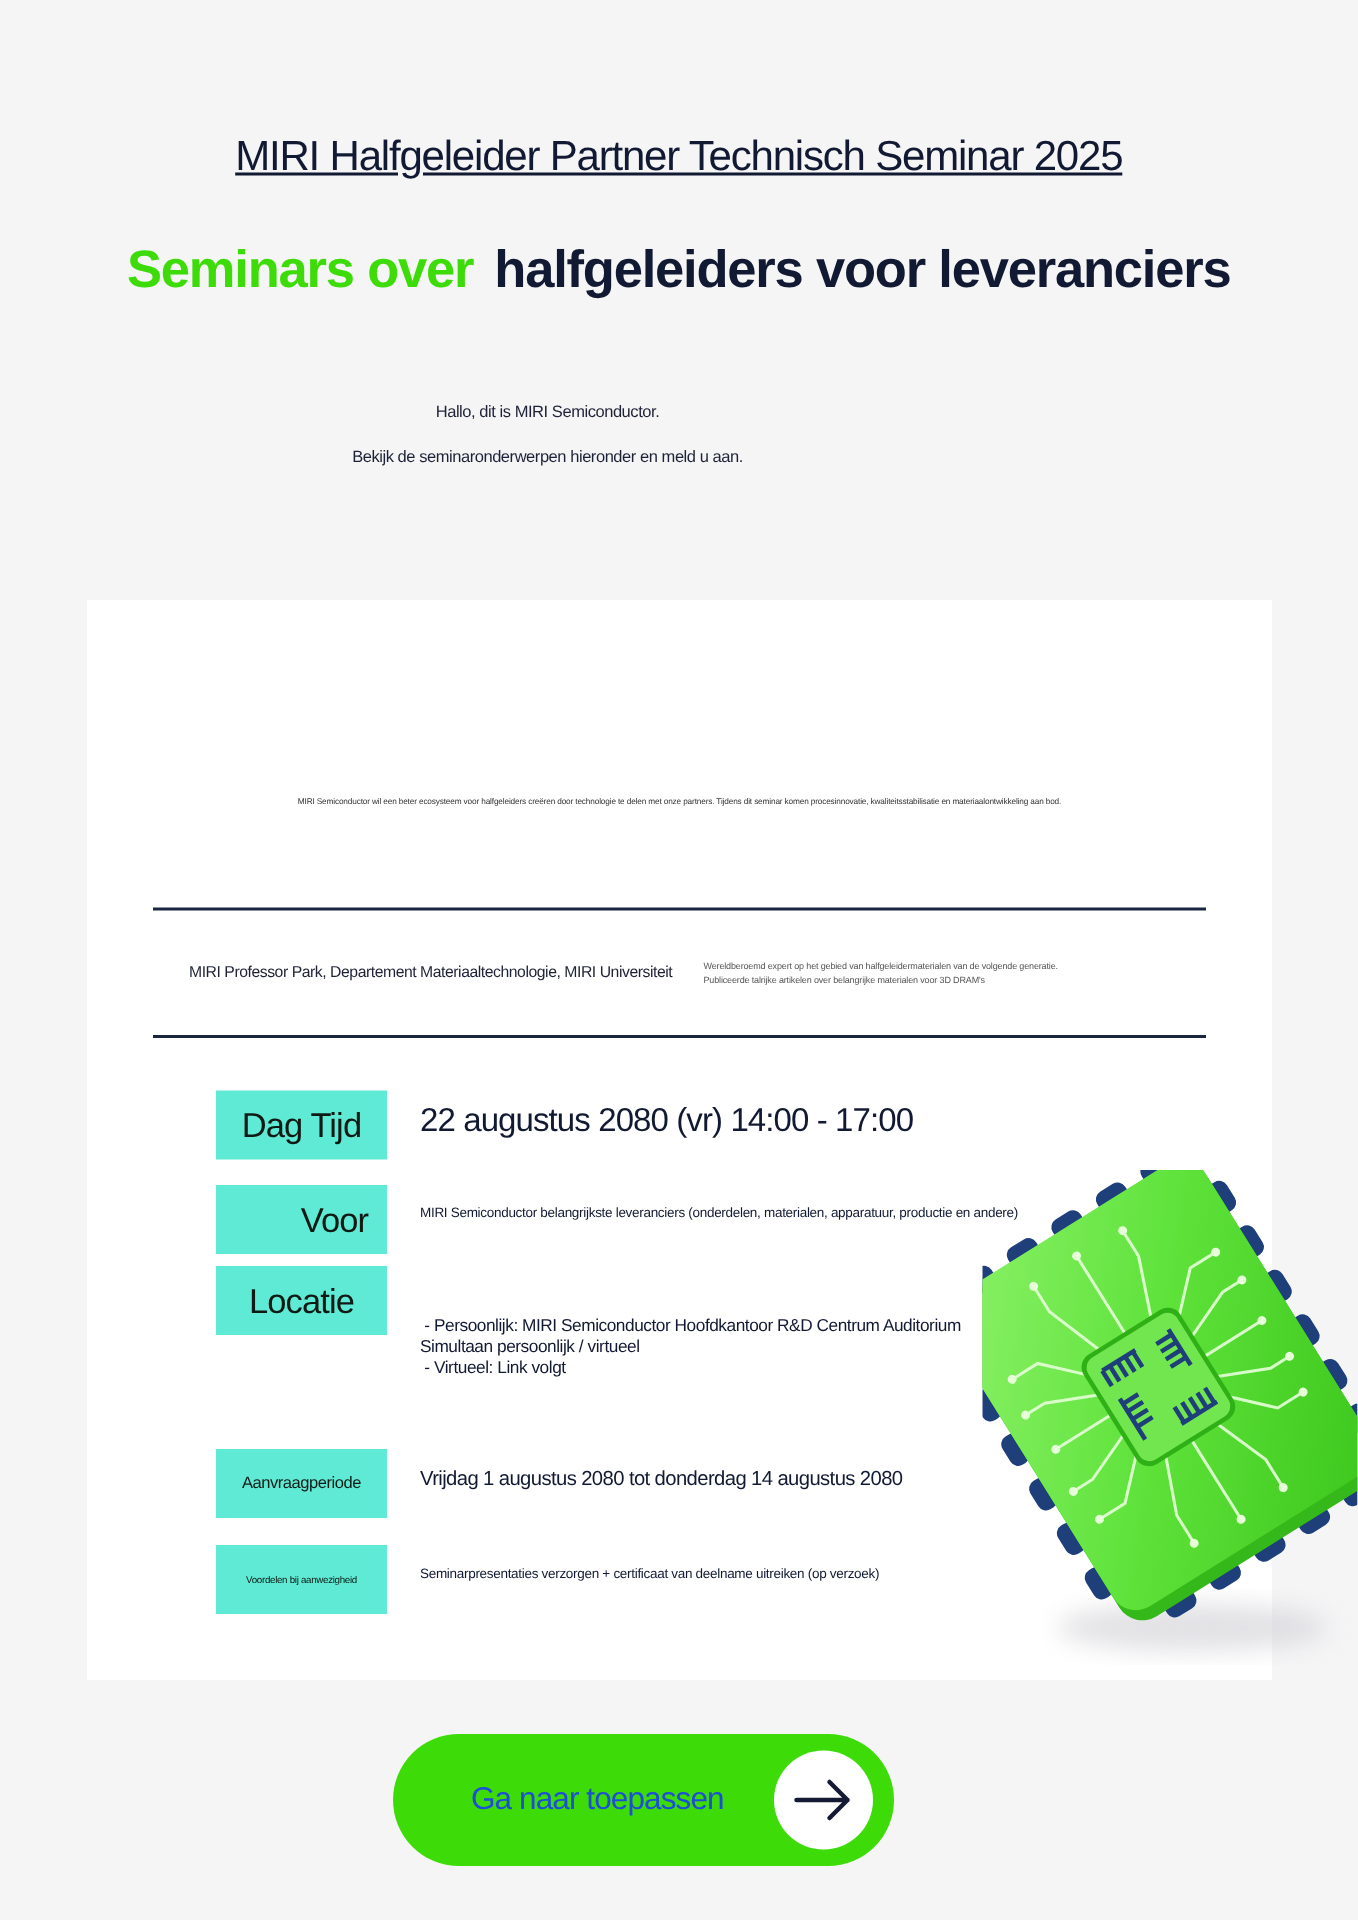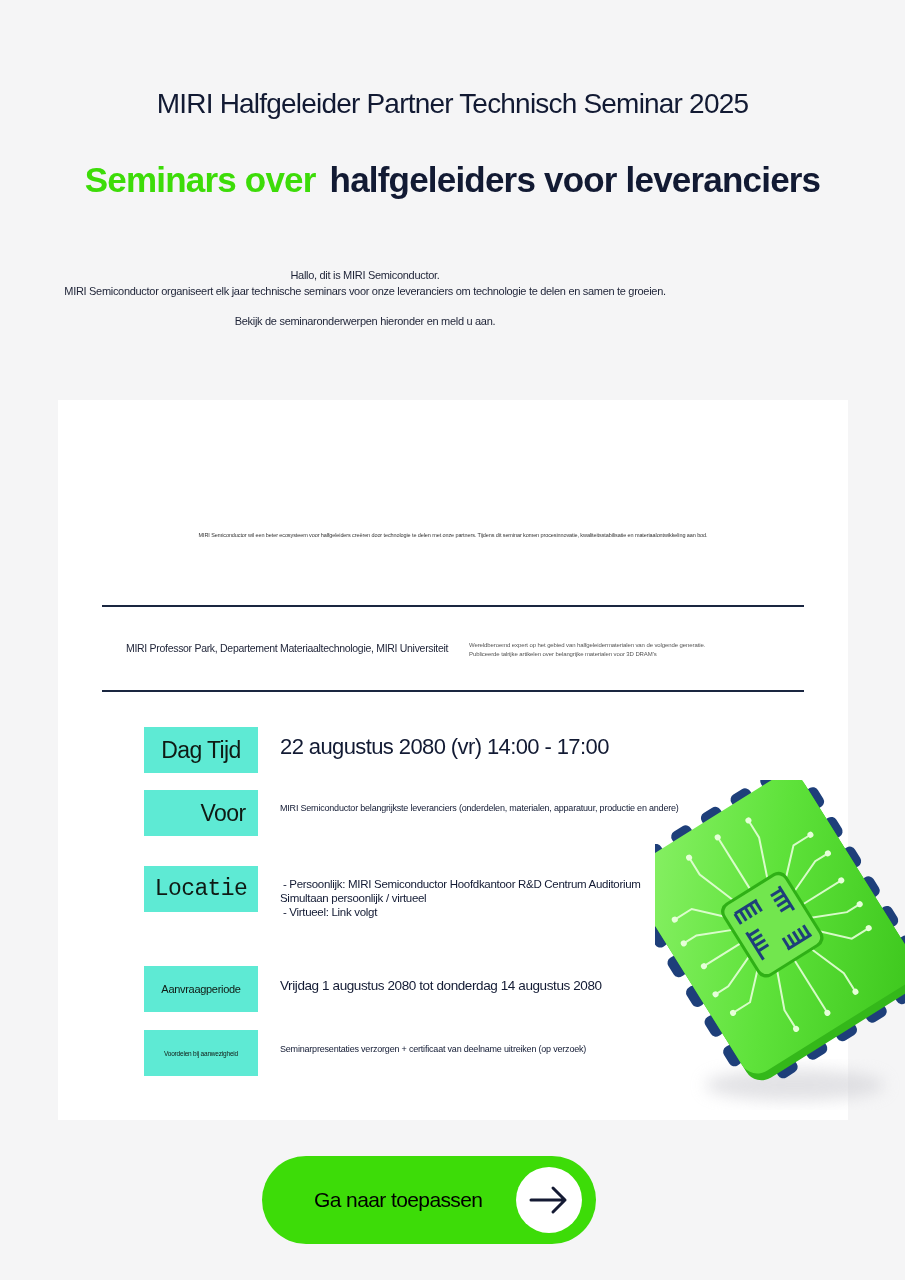--- a/index.html
+++ b/index.html
@@ -7,21 +7,21 @@
       width: 905px; height: 1280px; overflow: hidden;
       background: #f5f5f6;
       font-family: "Liberation Sans", "DejaVu Sans", sans-serif;
       color: #121a33;
     }
     .page { position: relative; width: 905px; height: 1280px; }
 
     .title-top {
       position: absolute; top: 88px; left: 0; width: 905px;
       text-align: center; font-size: 28px; letter-spacing: -0.8px;
-      color: #121a33; font-weight: normal;
+      color: #121a33; font-weight: normal; text-decoration: underline;
     }
     .headline {
       position: absolute; top: 160px; left: 0; width: 905px;
       text-align: center; font-size: 35px; font-weight: bold; letter-spacing: -0.8px;
     }
     .headline .green { color: #3ddc08; margin-right: 14px; }
     .headline .dark { color: #121a33; }
 
     .intro {
       position: absolute; top: 267px; left: 0; width: 730px;
@@ -75,42 +75,41 @@
     }
 
     .cta {
       position: absolute; left: 262px; top: 1156px; width: 334px; height: 88px;
       background: #3ddc08; border-radius: 44px;
       display: flex; align-items: center;
       cursor: pointer;
     }
     .cta-label {
       position: absolute; left: 52px; top: 0; height: 88px; line-height: 88px;
-      font-size: 21px; color: #000000; letter-spacing: -0.6px;
+      font-size: 21px; color: #1d4ed8; letter-spacing: -0.6px;
     }
     .cta-circle {
       position: absolute; right: 14px; top: 11px; width: 66px; height: 66px;
       border-radius: 50%; background: #ffffff;
       display: flex; align-items: center; justify-content: center;
     }
   </style>
 </head>
 <body>
 
 <div class="page">
 
   <h1 class="title-top">MIRI Halfgeleider Partner Technisch Seminar 2025</h1>
 
   <h2 class="headline">
     <span class="green">Seminars over</span><span class="dark">halfgeleiders voor leveranciers</span>
   </h2>
 
   <div class="intro">
     <div>Hallo, dit is MIRI Semiconductor.</div>
-    <div>MIRI Semiconductor organiseert elk jaar technische seminars voor onze leveranciers om technologie te delen en samen te groeien.</div>
     <div class="gap"></div>
     <div>Bekijk de seminaronderwerpen hieronder en meld u aan.</div>
   </div>
 
   <section class="card">
     <p class="card-desc">MIRI Semiconductor wil een beter ecosysteem voor halfgeleiders creëren door technologie te delen met onze partners. Tijdens dit seminar komen procesinnovatie, kwaliteitsstabilisatie en materiaalontwikkeling aan bod.</p>
 
     <div class="hr top"></div>
     <div class="speaker-name">MIRI Professor Park, Departement Materiaaltechnologie, MIRI Universiteit</div>
     <div class="speaker-bio">
@@ -118,21 +117,21 @@
       <div>Publiceerde talrijke artikelen over belangrijke materialen voor 3D DRAM's</div>
     </div>
     <div class="hr bottom"></div>
 
     <div class="label lg" style="top:327px;">Dag Tijd</div>
     <div class="value lg" style="top:334px;">22 augustus 2080 (vr) 14:00 - 17:00</div>
 
     <div class="label lg" style="top:390px;padding-left:44px;">Voor</div>
     <div class="value sm" style="top:403px;">MIRI Semiconductor belangrijkste leveranciers (onderdelen, materialen, apparatuur, productie en andere)</div>
 
-    <div class="label lg" style="top:466px;font-family:Liberation Mono, monospace;">Locatie</div>
+    <div class="label lg" style="top:444px;">Locatie</div>
     <div class="value loc" style="top:477px;">
       <div style="white-space:pre"> - Persoonlijk: MIRI Semiconductor Hoofdkantoor R&amp;D Centrum Auditorium</div>
       <div>Simultaan persoonlijk / virtueel</div>
       <div style="white-space:pre"> - Virtueel: Link volgt</div>
     </div>
 
     <div class="label md" style="top:566px;">Aanvraagperiode</div>
     <div class="value md" style="top:578px;">Vrijdag 1 augustus 2080 tot donderdag 14 augustus 2080</div>
 
     <div class="label sm" style="top:630px;">Voordelen bij aanwezigheid</div>

